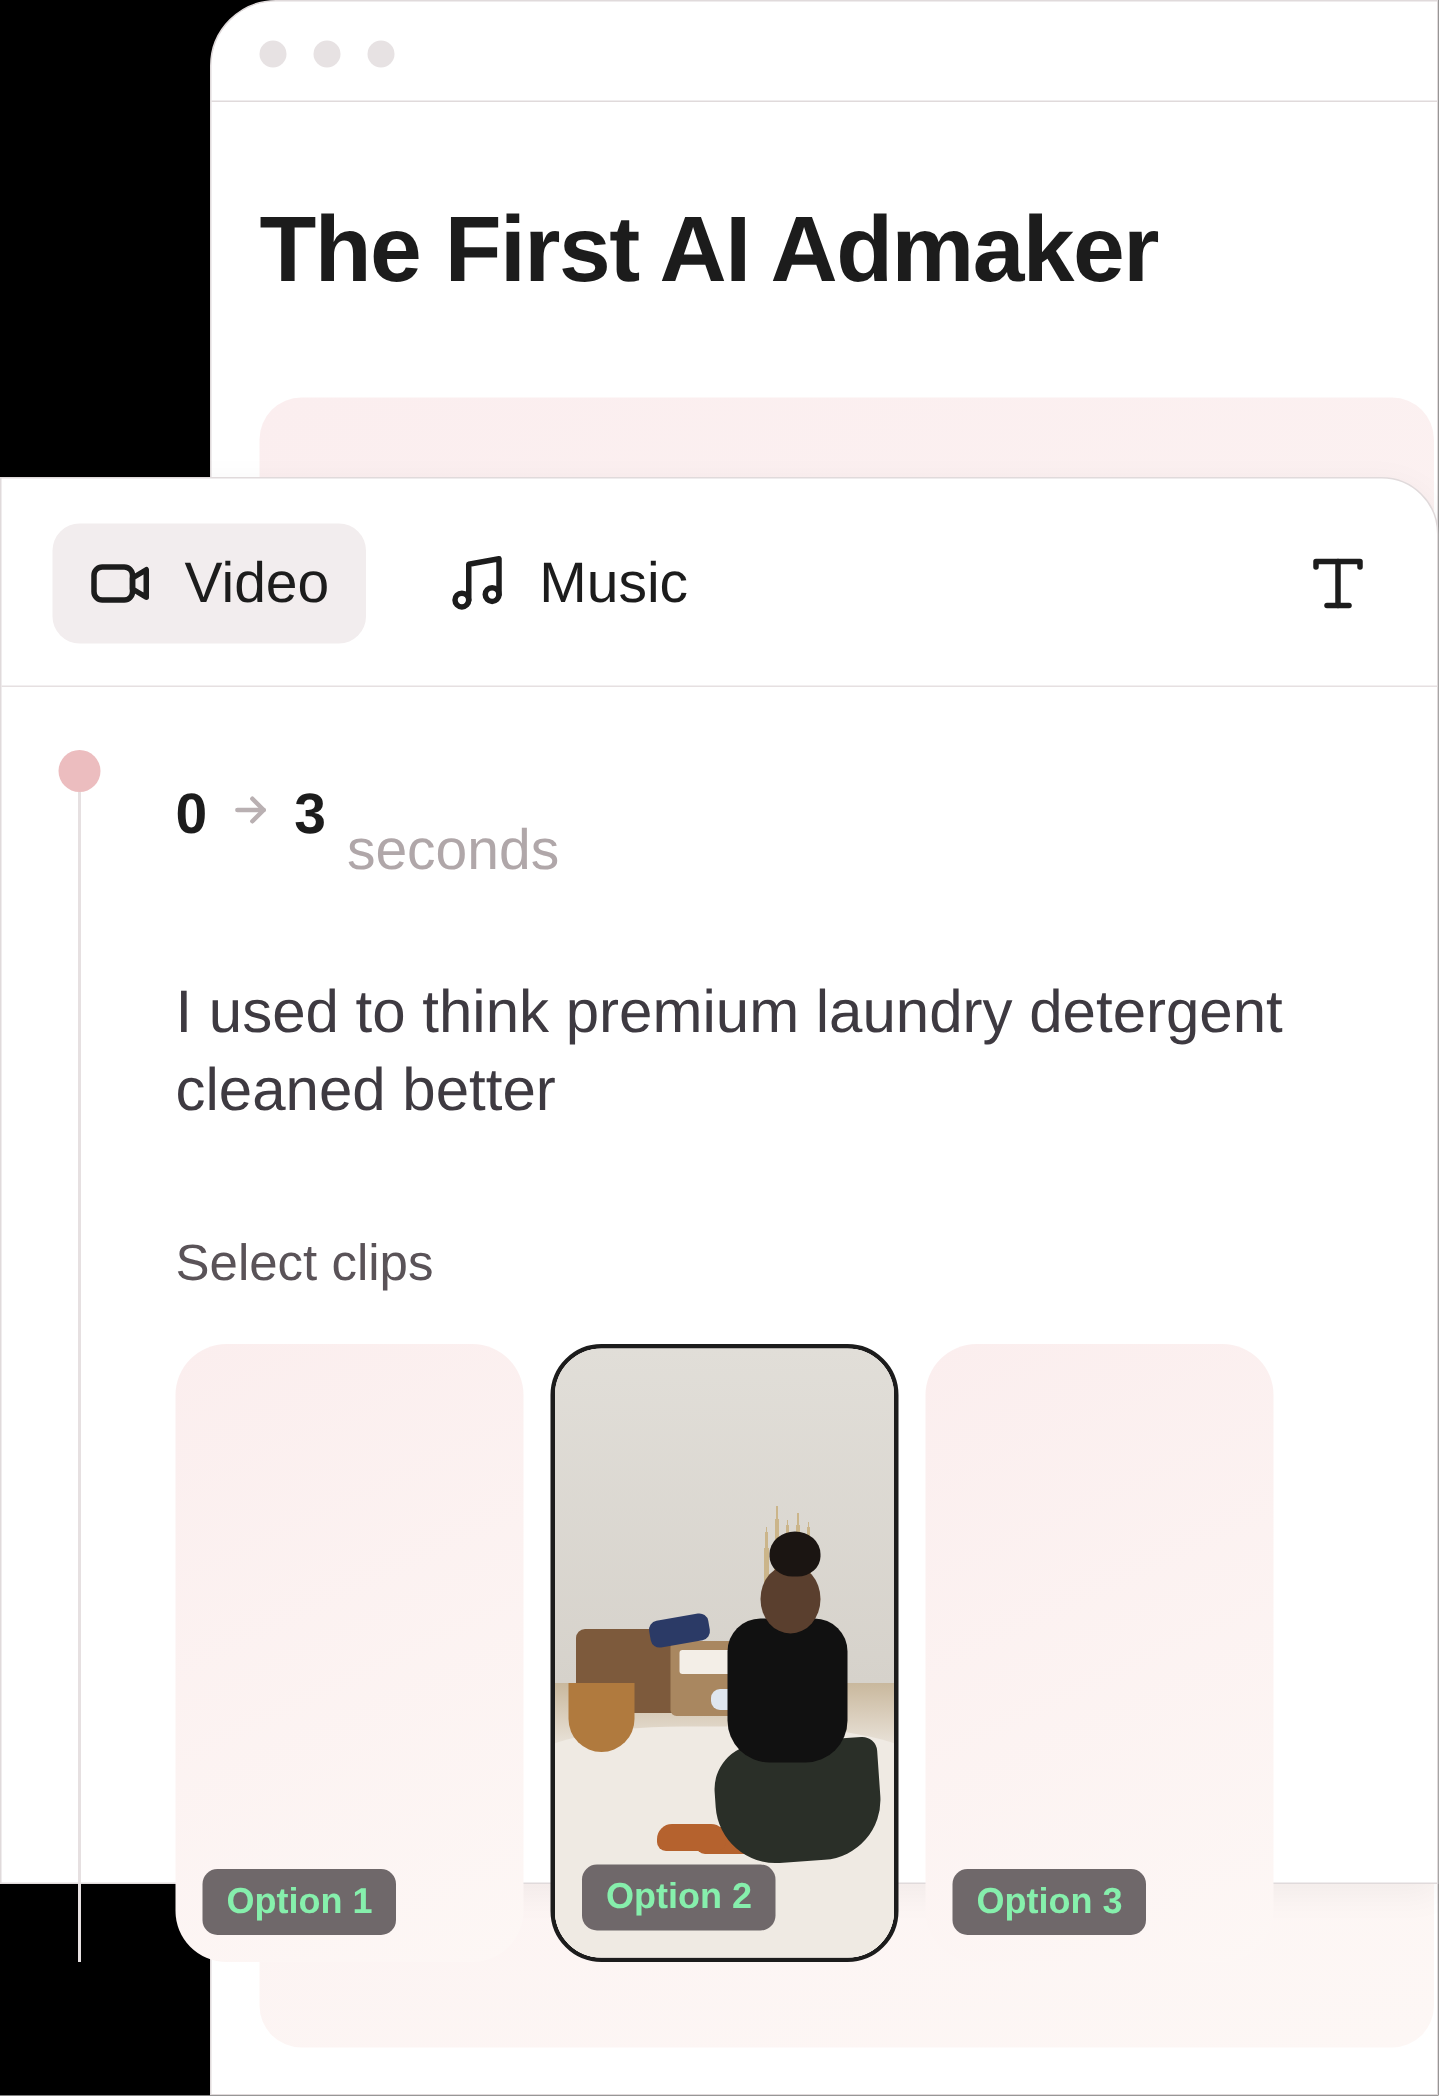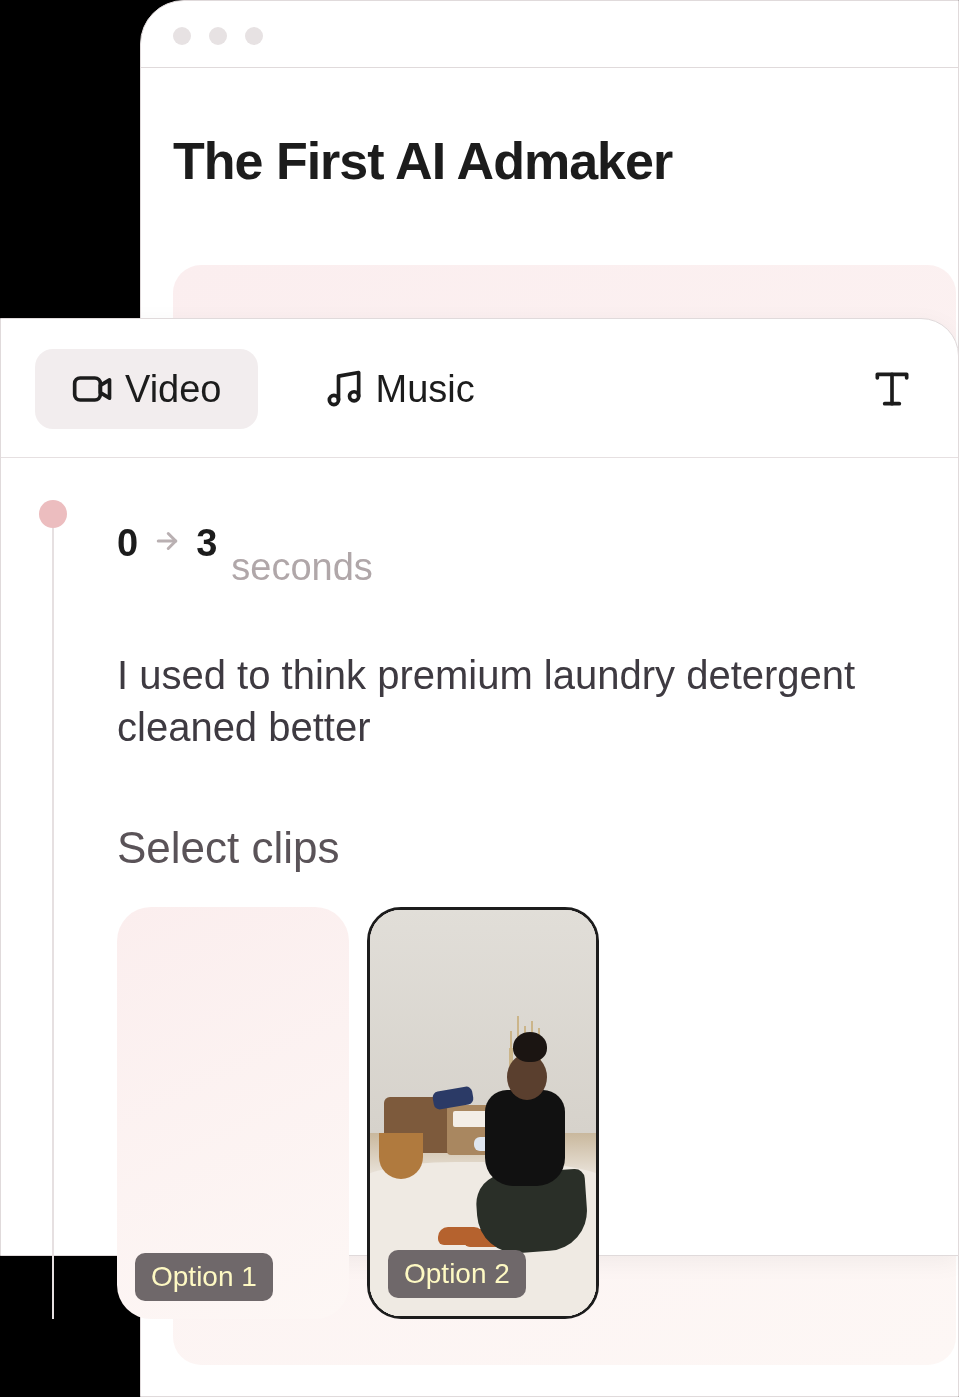--- a/index.html
+++ b/index.html
@@ -42,21 +42,21 @@
       left: 0;
       right: 0;
       height: 1px;
       background: #e0dadb;
     }
     .hero-title {
       position: absolute;
       top: 130px;
       left: 32px;
       right: 32px;
-      font-size: 52px;
+      font-size: 62px;
       font-weight: 700;
       letter-spacing: -1px;
       color: #1c1c1c;
     }
     .hero-card {
       position: absolute;
       top: 264px;
       left: 32px;
       right: 2px;
       height: 1100px;
@@ -80,22 +80,22 @@
     .tabbar {
       display: flex;
       align-items: center;
       gap: 28px;
       padding: 30px 34px 28px 34px;
       border-bottom: 1px solid #e6e0e1;
     }
     .tab {
       display: inline-flex;
       align-items: center;
-      gap: 10px;
-      padding: 18px 36px;
+      gap: 20px;
+      padding: 18px 24px;
       border-radius: 18px;
       font-size: 38px;
       font-weight: 500;
       color: #1c1c1c;
       cursor: pointer;
       white-space: nowrap;
     }
     .tab.active { background: #f2edee; }
     .tab .icon svg { width: 44px; height: 44px; display: block; }
     .tab-right-icon {
@@ -145,21 +145,21 @@
       margin-top: 60px;
       font-size: 40px;
       line-height: 1.3;
       color: #3e3a41;
       font-weight: 400;
       max-width: 780px;
     }
 
     .select-label {
       margin-top: 70px;
-      font-size: 44px;
+      font-size: 34px;
       color: #5a5358;
       font-weight: 400;
     }
 
     .clips-row {
       margin-top: 34px;
       display: flex;
       gap: 18px;
       align-items: stretch;
     }
@@ -174,23 +174,23 @@
       flex-shrink: 0;
     }
     .clip.selected {
       border: 3px solid #1c1c1c;
     }
     .clip .badge {
       position: absolute;
       left: 18px;
       bottom: 18px;
       background: #6f686a;
-      color: #fef9c3;
-      font-size: 28px;
-      font-weight: 400;
+      color: #86efac;
+      font-size: 24px;
+      font-weight: 700;
       padding: 8px 16px;
       border-radius: 10px;
     }
 
     
     .scene {
       position: absolute; inset: 0;
       background: linear-gradient(180deg, #dedbd5 0%, #d7d3cd 55%, #c7bfb5 55%, #e8e2da 70%, #efe9e2 100%);
     }
     .scene .wall { position:absolute; inset:0 0 45% 0; background: linear-gradient(180deg,#e1ded8,#d6d2cb); }
@@ -316,19 +316,22 @@
             <div class="person">
               <div class="legs"></div>
               <div class="torso"></div>
               <div class="head"></div>
               <div class="bun"></div>
             </div>
           </div>
           <div class="badge">Option 2</div>
         </div>
 
+        <div class="clip">
+          <div class="badge">Option 3</div>
+        </div>
 
       </div>
 
     </div>
   </div>
 
 </div>
 
 </body></html>

